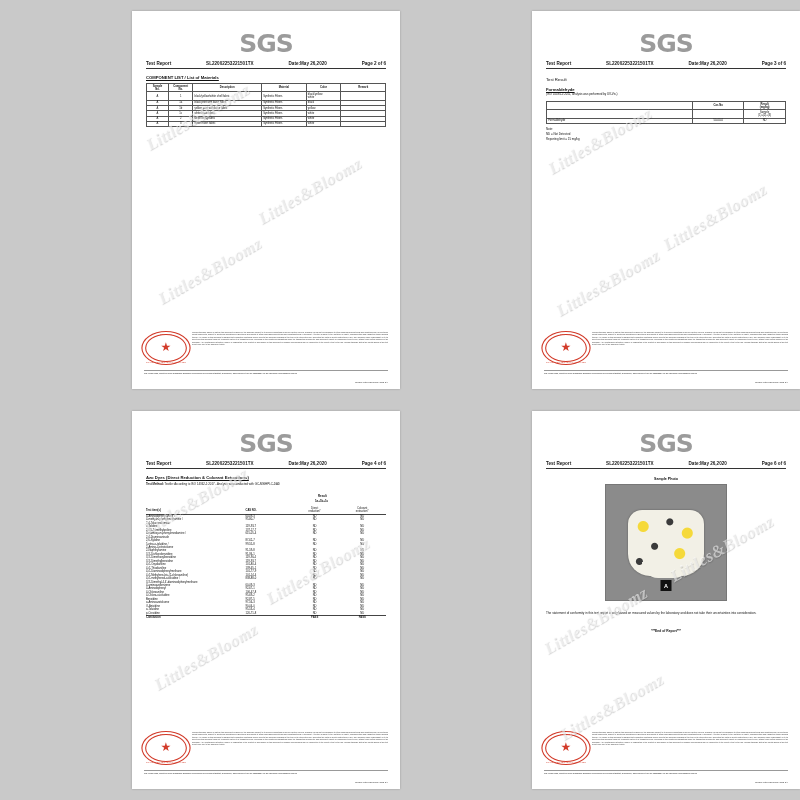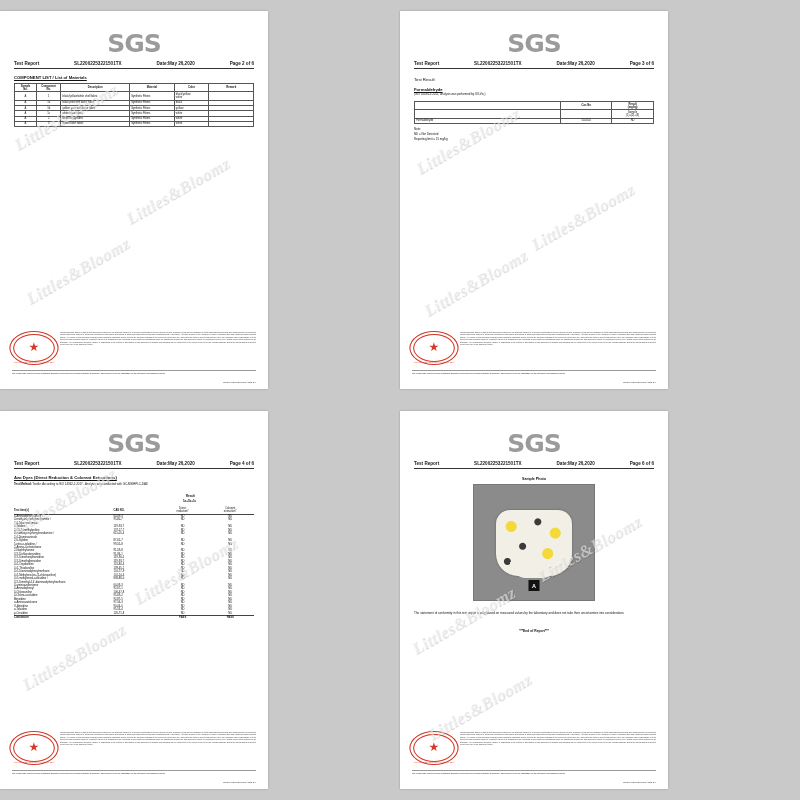--- a/index.html
+++ b/index.html
@@ -8,21 +8,21 @@
     background:#c9c9c9;
     font-family:"Liberation Sans", sans-serif;
     overflow:hidden;
   }
   .sheet-grid{
     position:absolute;inset:0;
     display:grid;
     grid-template-columns:1fr 1fr;
     grid-template-rows:1fr 1fr;
   }
-  .cell{position:relative;display:flex;align-items:center;justify-content:flex-start;}
+  .cell{position:relative;display:flex;align-items:center;justify-content:flex-end;}
   .page{
     position:relative;
     width:268px;height:378px;
     background:#ffffff;
     box-shadow:0 0 2px rgba(0,0,0,.25);
     overflow:hidden;
     font-size:3.2px;
     color:#111;
   }
   

